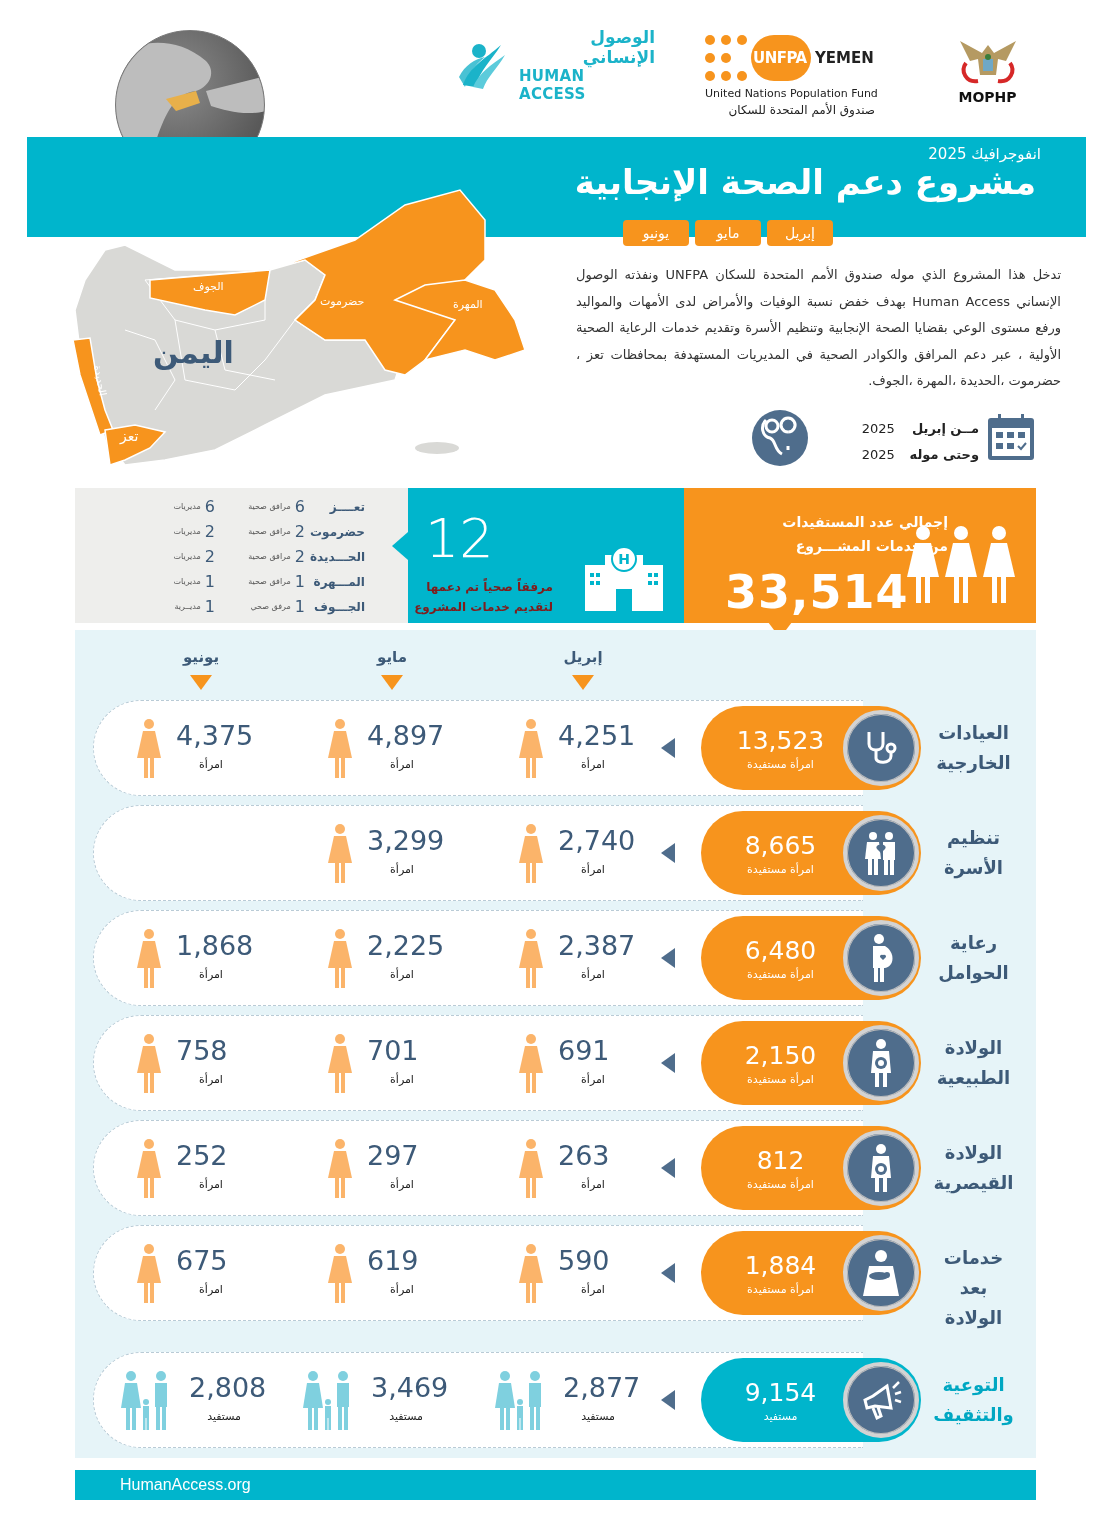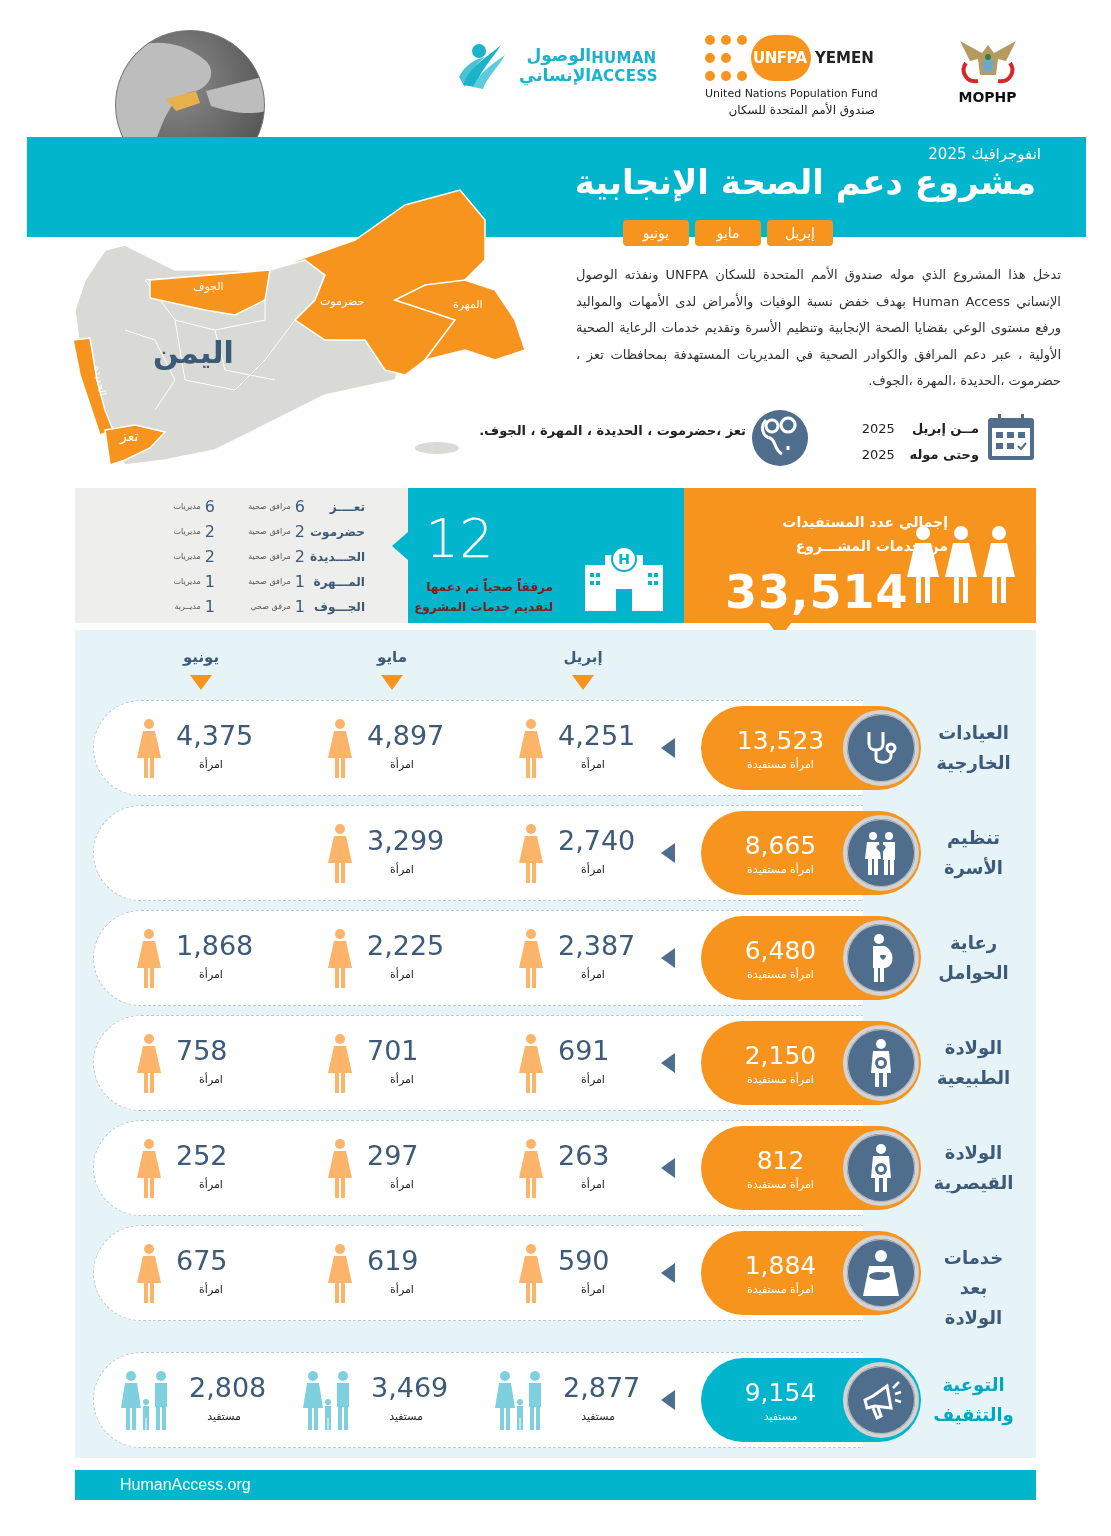--- a/index.html
+++ b/index.html
@@ -1,21 +1,21 @@
 <!DOCTYPE html>
 <html><head>
 <meta charset="utf-8">
 <style>
   * { box-sizing: border-box; margin: 0; padding: 0; }
   body { width: 1111px; height: 1536px; background: #ffffff; font-family: "DejaVu Sans", sans-serif; position: relative; overflow: hidden; color: #3d5a78; }
   .abs { position: absolute; }
   
   .logo-ha { left: 455px; top: 35px; width: 200px; height: 60px; display: flex; align-items: center; gap: 8px; }
   .ha-mark { width: 56px; height: 56px; position: relative; }
-  .ha-text { display: flex; flex-direction: row; align-items: flex-end; color: #1bb3c9; }
+  .ha-text { display: flex; flex-direction: column; align-items: flex-end; color: #1bb3c9; }
   .ha-ar { font-size: 17px; font-weight: bold; direction: rtl; }
   .ha-en { font-size: 15px; font-weight: bold; letter-spacing: 0.3px; }
   .logo-unfpa { left: 705px; top: 35px; width: 175px; height: 90px; }
   .unfpa-dots { position: absolute; left: 0; top: 0; width: 58px; height: 46px; }
   .unfpa-dots span { position: absolute; width: 10px; height: 10px; background: #f7941d; border-radius: 50%; }
   .unfpa-circle { position: absolute; left: 30px; top: 0px; width: 46px; height: 46px; border-radius: 50%; background: #f7941d; }
   .unfpa-word { position: absolute; left: 48px; top: 14px; font-size: 15px; font-weight: bold; color: #fff; letter-spacing: -0.5px; }
   .yemen-word { position: absolute; left: 110px; top: 14px; font-size: 15px; font-weight: bold; color: #222; }
   .unfpa-en { position: absolute; left: 0; top: 52px; font-size: 11px; color: #222; white-space: nowrap; }
   .unfpa-ar { position: absolute; left: 0; top: 68px; width: 170px; font-size: 12px; color: #222; direction: rtl; text-align: right; white-space: nowrap; }
@@ -199,21 +199,20 @@
   <div><b>وحتى موله</b> <span>2025</span></div>
 </div>
 <div class="abs info-globe">
   <svg width="56" height="56" viewBox="0 0 56 56">
       <path d="M14 10 C8 16 10 26 18 28 C24 30 22 40 30 44" stroke="#fff" stroke-width="3" fill="none"></path>
       <circle cx="20" cy="16" r="6" fill="none" stroke="#fff" stroke-width="3"></circle>
       <path d="M36 22 a7 7 0 1 1 0.1 0 M36 36 L36 40" stroke="#fff" stroke-width="3" fill="none"></path>
     </svg>
 </div>
 <div class="abs info-places">
-  <div>تعز ،حضرموت ، الحديدة ، المهرة ، الجوف.</div>
 </div>
 
 <div class="abs sum-gray"></div>
 <div class="abs sum-teal"></div>
 <div class="abs teal-arrow"></div>
 <div class="abs sum-orange"></div>
 <div class="abs orange-arrow"></div>
 
 <div class="abs gov-table">
   <div class="gov-row">

